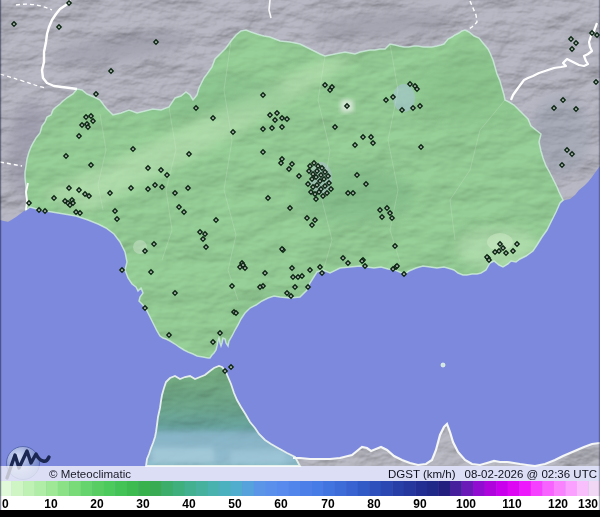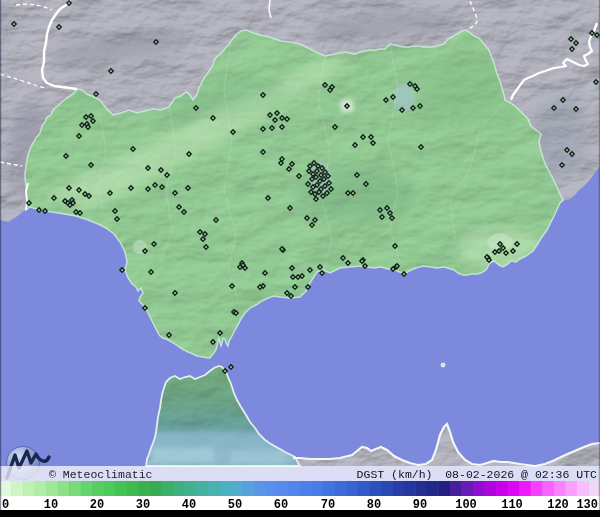--- a/index.html
+++ b/index.html
@@ -1,15 +1,15 @@
 <!DOCTYPE html>
 <html><head><meta charset="utf-8">
 <style>
 html,body{margin:0;padding:0;background:#fff;}
-#map{position:relative;width:600px;height:517px;overflow:hidden;font-family:Liberation Mono, monospace;}
+#map{position:relative;width:600px;height:517px;overflow:hidden;font-family:Liberation Sans, sans-serif;}
 </style></head>
 <body>
 <div id="map">
 <svg width="600" height="517" viewBox="0 0 600 517">
 <defs>
 <g id="mk">
   <rect x="-2.25" y="-2.25" width="4.5" height="4.5" transform="rotate(45)" fill="#102a17"></rect>
   <circle r="0.85" fill="#ffffff"></circle>
 </g>
 <filter id="reliefG" x="-5%" y="-5%" width="110%" height="110%">

